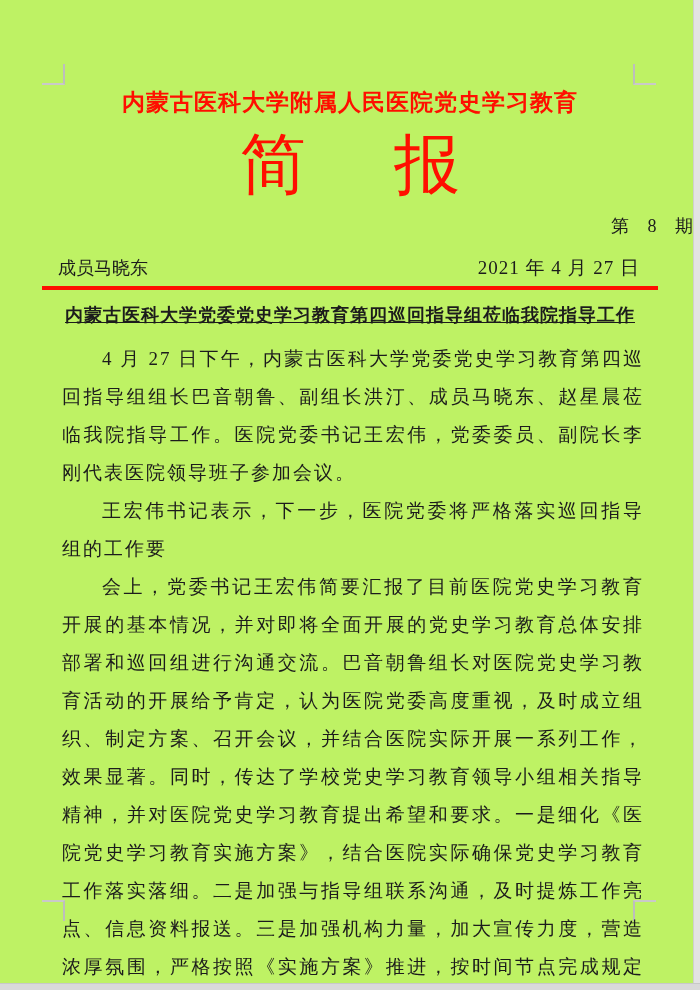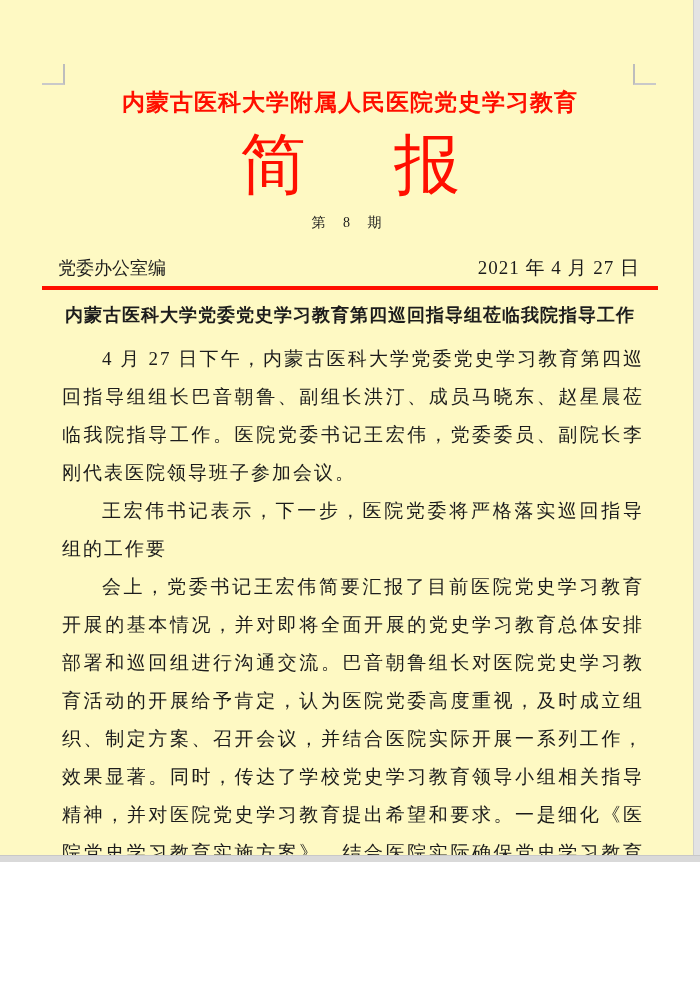--- a/index.html
+++ b/index.html
@@ -3,22 +3,22 @@
 <meta charset="utf-8">
 <style>
   html, body {
     margin: 0;
     padding: 0;
     background: #ffffff;
   }
   .page {
     position: relative;
     width: 700px;
-    height: 862px;
-    background: #fef9c3;
+    height: 990px;
+    background: #bef264;
     overflow: hidden;
     font-family: "Liberation Serif", "DejaVu Serif", serif;
     color: #1c1c1c;
   }
   
   .edge-right {
     position: absolute;
     top: 0; right: 0;
     width: 6px; height: 990px;
     background: #e3e3e3;
@@ -62,22 +62,22 @@
     gap: 88px;
     color: #ff0f00;
     font-size: 66px;
     line-height: 78px;
     font-weight: 400;
   }
   .issue {
     position: absolute;
     top: 214px; left: 0;
     width: 700px;
-    text-align: center;
-    font-size: 14px;
+    text-align: right;
+    font-size: 18px;
     letter-spacing: 7px;
   }
   .editor-row {
     position: absolute;
     top: 255px; left: 58px;
     width: 582px;
     display: flex;
     justify-content: space-between;
     align-items: baseline;
     font-size: 18px;
@@ -91,20 +91,21 @@
   }
   .headline {
     position: absolute;
     top: 303px; left: 50px;
     width: 600px;
     text-align: center;
     font-weight: 700;
     font-size: 18px;
     letter-spacing: 1px;
     white-space: nowrap;
+    text-decoration: underline;
   }
   .body {
     position: absolute;
     top: 340px; left: 62px;
     width: 582px;
     font-size: 19px;
     line-height: 38px;
     letter-spacing: 2px;
     text-align: justify;
   }
@@ -126,21 +127,21 @@
   <div class="masthead">内蒙古医科大学附属人民医院党史学习教育</div>
 
   <div class="banner">
     <span>简</span>
     <span>报</span>
   </div>
 
   <div class="issue">第 8 期</div>
 
   <div class="editor-row">
-    <span class="editor">党委办公室编</span>
+    <span class="editor">成员马晓东</span>
     <span class="date">2021 年 4 月 27 日</span>
   </div>
 
   <div class="red-rule"></div>
 
   <div class="headline">内蒙古医科大学党委党史学习教育第四巡回指导组莅临我院指导工作</div>
 
   <div class="body">
     <p>4 月 27 日下午，内蒙古医科大学党委党史学习教育第四巡回指导组组长巴音朝鲁、副组长洪汀、成员马晓东、赵星晨莅临我院指导工作。医院党委书记王宏伟，党委委员、副院长李刚代表医院领导班子参加会议。</p>
     <p>王宏伟书记表示，下一步，医院党委将严格落实巡回指导组的工作要</p>

